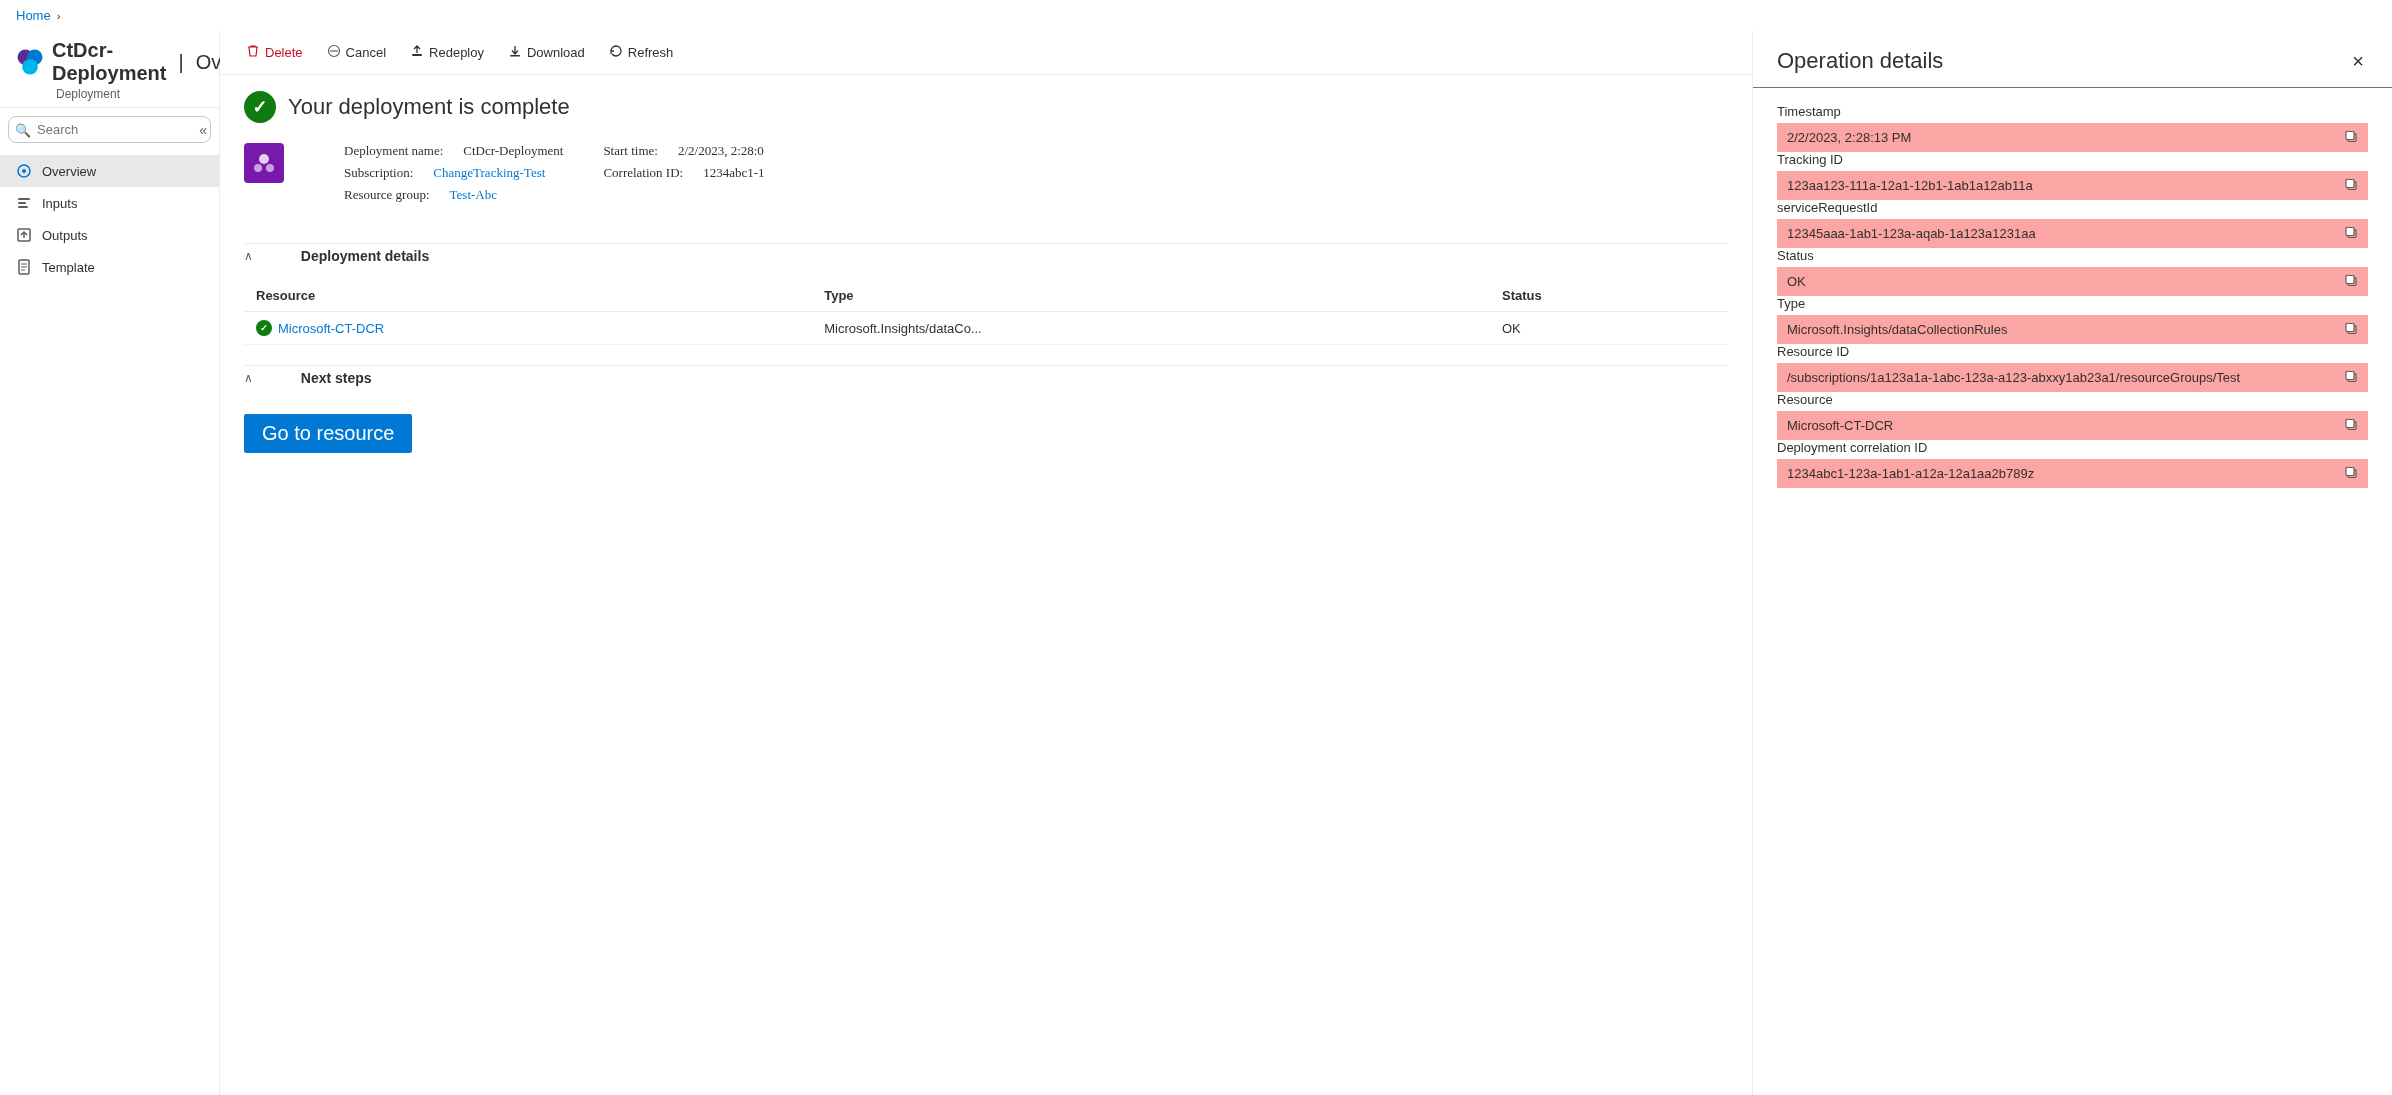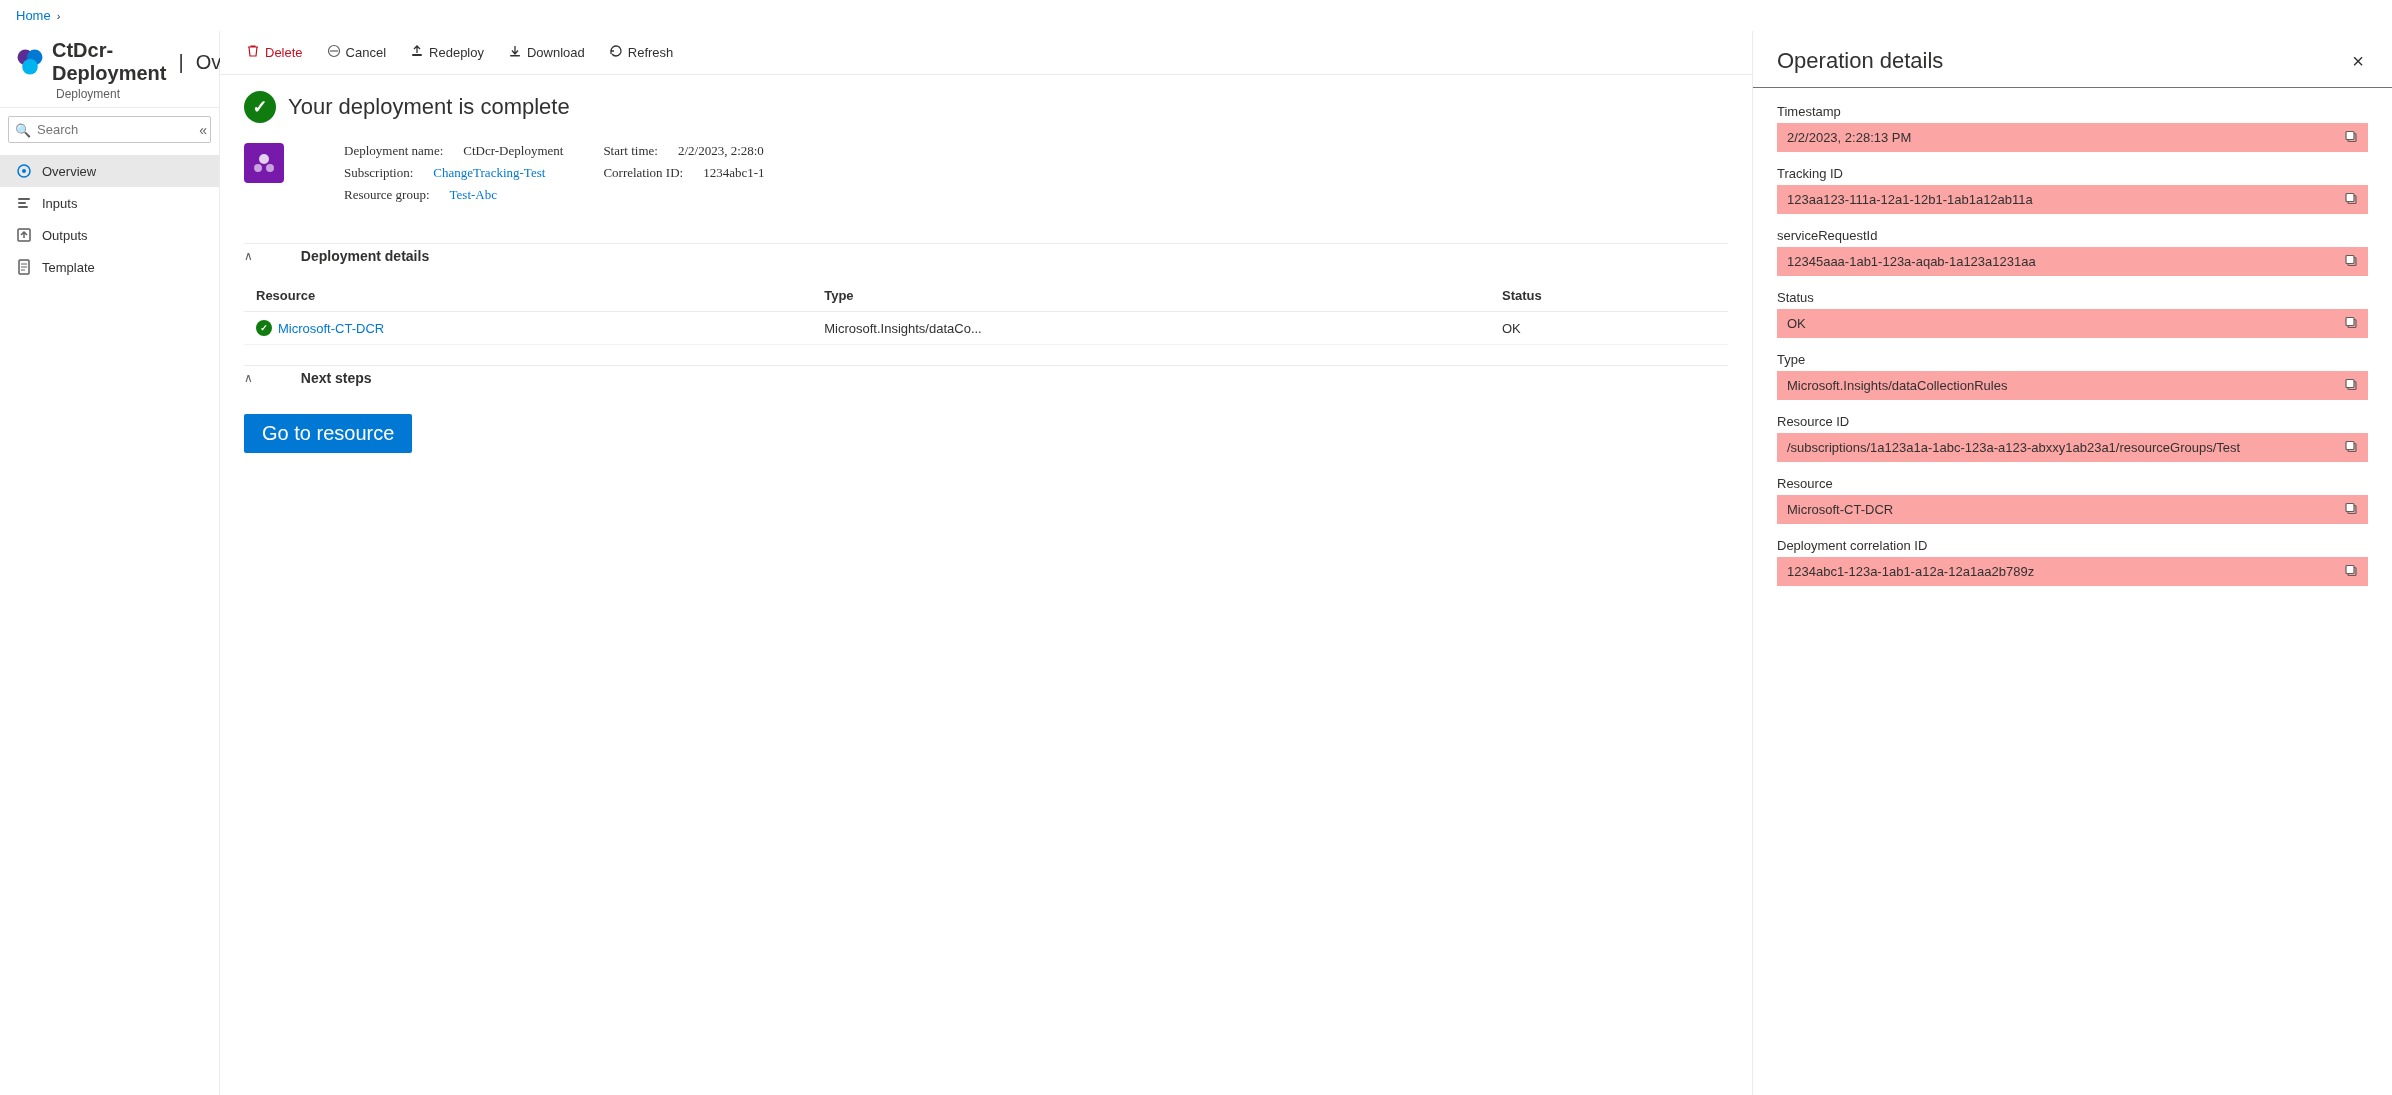--- a/index.html
+++ b/index.html
@@ -22,21 +22,21 @@
     .page-header-title { display: flex; align-items: center; gap: 8px; }
     .azure-icon { width: 32px; height: 32px; display: flex; align-items: center; justify-content: center; }
     .title-text { display: flex; align-items: center; gap: 8px; }
     .title-text h1 { font-size: 20px; font-weight: 600; color: #323130; }
     .page-subtitle { font-size: 12px; color: #605e5c; padding-left: 40px; margin-top: 2px; }
     .title-actions { display: flex; align-items: center; gap: 8px; margin-left: 8px; }
     .pin-icon, .more-icon { cursor: pointer; color: #605e5c; font-size: 16px; padding: 4px; border-radius: 2px; }
 
     
     .search-box { margin: 8px 8px; position: relative; }
-    .search-box input { width: 100%; border: 1px solid #c8c6c4; border-radius: 2px; padding: 5px 8px 5px 28px; font-size: 13px; color: #323130; outline: none; }
+    .search-box input { width: 100%; border: 1px solid #c8c6c4; border-radius: 8px; padding: 5px 8px 5px 28px; font-size: 13px; color: #323130; outline: none; }
     .search-icon-pos { position: absolute; left: 7px; top: 50%; transform: translateY(-50%); color: #605e5c; font-size: 13px; }
     .collapse-btn { position: absolute; right: -2px; top: 50%; transform: translateY(-50%); background: none; border: none; cursor: pointer; color: #605e5c; font-size: 14px; padding: 4px 6px; }
 
     
     .nav-items { flex: 1; overflow-y: auto; padding: 4px 0; }
     .nav-item { display: flex; align-items: center; gap: 10px; padding: 8px 16px; cursor: pointer; border-radius: 0; color: #323130; text-decoration: none; font-size: 13px; }
     .nav-item.active { background: #e8e8e8; font-weight: 500; }
     .nav-item-icon { width: 16px; height: 16px; display: flex; align-items: center; justify-content: center; flex-shrink: 0; }
 
     
@@ -86,21 +86,21 @@
     .go-to-resource-btn { background: #0078d4; color: #fff; border: none; padding: 8px 18px; font-size: 20px; font-weight: 500; cursor: pointer; border-radius: 2px; margin-top: 12px; }
 
     
     .right-panel { width: 640px; border-left: 1px solid #edebe9; display: flex; flex-direction: column; flex-shrink: 0; background: #fff; overflow: hidden; }
     .panel-header { display: flex; align-items: center; justify-content: space-between; padding: 16px 24px 12px 24px; border-bottom: 1px solid #737373; flex-shrink: 0; }
     .panel-title { font-size: 22px; font-weight: 400; color: #323130; }
     .close-btn { background: none; border: none; cursor: pointer; font-size: 20px; color: #323130; padding: 4px; border-radius: 2px; line-height: 1; }
 
     
     .panel-content { flex: 1; overflow-y: auto; padding: 16px 24px; }
-    .field-group { margin-bottom: 14px; }
+    .field-group { }
     .field-label { font-size: 13px; font-weight: 400; color: #323130; margin-bottom: 4px; }
     .field-value-wrap { position: relative; display: flex; align-items: center; }
     .field-value { background: #fca5a5; border: none; padding: 7px 36px 7px 10px; font-size: 13px; color: #323130; width: 100%; border-radius: 0; font-family: inherit; }
     .field-copy-btn { position: absolute; right: 6px; top: 50%; transform: translateY(-50%); background: none; border: none; cursor: pointer; color: #605e5c; font-size: 14px; padding: 2px 4px; }
 
     
     ::-webkit-scrollbar { width: 6px; }
     ::-webkit-scrollbar-track { background: #f1f1f1; }
     ::-webkit-scrollbar-thumb { background: #c8c6c4; border-radius: 3px; }
   </style>

